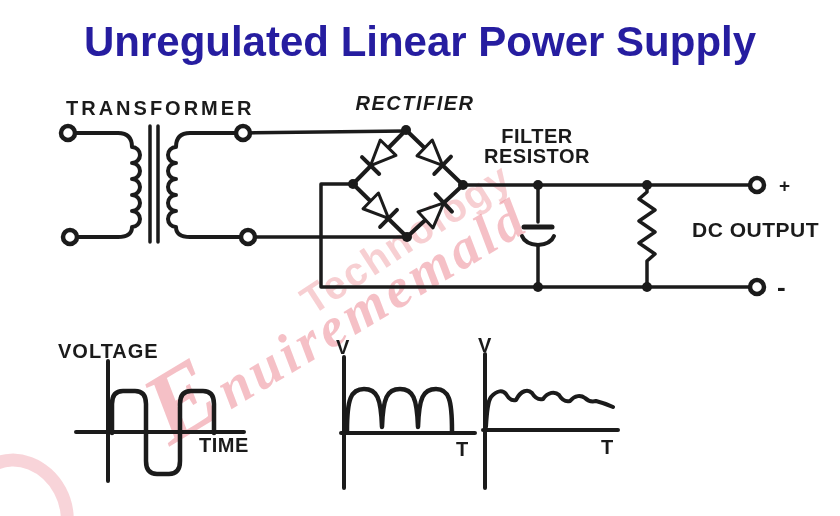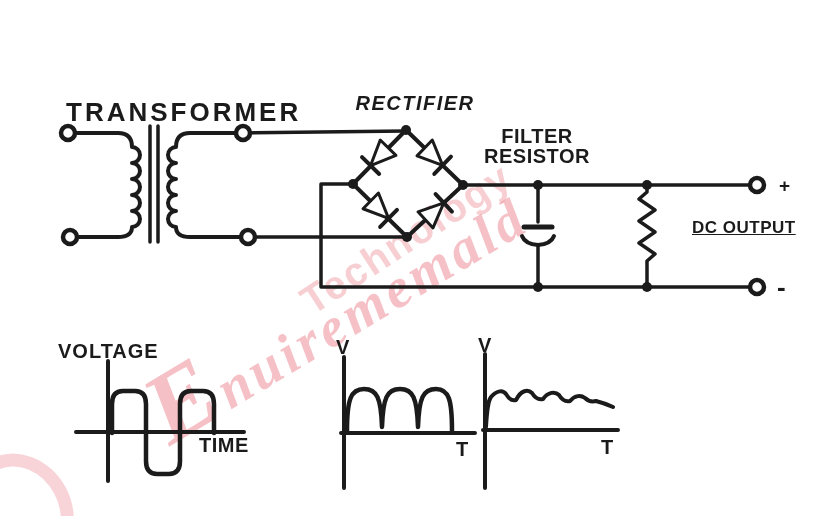--- a/index.html
+++ b/index.html
@@ -39,20 +39,21 @@
 </style>
 </head>
 <body>
 
 <div class="stage">
 
   <div class="wm wm1">Technology</div>
   <div class="wm wm2">Enuirememald</div>
   <div class="wm-swoosh"></div>
 
+  <div class="page-title">Unregulated Linear Power Supply</div>
 
   <svg class="circuit" width="840" height="516" viewBox="0 0 840 516" fill="none" stroke="#1b1b1b" stroke-linecap="round" stroke-linejoin="round">
 
     <g>
       <path stroke-width="4" d="M68,133 L118,133 Q132,133 132,147
                a8 8 0 0 1 0 16 a8 8 0 0 1 0 16 a8 8 0 0 1 0 16 a8 8 0 0 1 0 16 a8 8 0 0 1 0 16
                Q132,237 118,237 L70,237"></path>
       <path stroke-width="3.5" d="M150,126 V242 M158,126 V242"></path>
       <path stroke-width="4" d="M243,133 L190,133 Q176,133 176,147
                a8 8 0 0 0 0 16 a8 8 0 0 0 0 16 a8 8 0 0 0 0 16 a8 8 0 0 0 0 16 a8 8 0 0 0 0 16
@@ -136,33 +137,33 @@
     <g>
       <path stroke-width="4" d="M485,354 V488 M483,430 H618"></path>
       <path stroke-width="4" d="M486,427 C487,409 488,401 491,397 C497,390 503,390 506,394
                C509,399 513,401 516,400 C521,390 528,389 532,393
                C535,398 539,400 543,399 C548,392 555,391 559,395
                C562,400 566,402 570,401 C575,395 581,395 585,398
                C588,401 592,402 596,401 Q604,403 613,407"></path>
     </g>
   </svg>
 
-  <div class="label lab-center" style="left:66px;top:97px;width:180px;font-size:26px;letter-spacing:3px;">TRANSFORMER</div>
+  <div class="label lab-center" style="left:66px;top:97px;width:180px;font-size:20px;letter-spacing:3px;">TRANSFORMER</div>
 
   <div class="label lab-center" style="left:348px;top:92px;width:134px;font-size:20px;letter-spacing:1.5px;font-style:italic;">RECTIFIER</div>
 
   <div class="label lab-center" style="left:468px;top:126px;width:138px;font-size:20px;line-height:20px;letter-spacing:0.5px;">
     <div>FILTER</div>
     <div>RESISTOR</div>
   </div>
 
   <div class="label lab-center" style="left:611px;top:126px;width:132px;font-size:20px;line-height:20px;letter-spacing:0.5px;">
   </div>
 
-  <div class="label" style="left:692px;top:218px;font-size:17px;letter-spacing:0.5px;text-decoration:underline;">DC OUTPUT</div>
+  <div class="label" style="left:692px;top:218px;font-size:21px;letter-spacing:0.5px;">DC OUTPUT</div>
 
   <div class="label" style="left:779px;top:175px;font-size:19px;">+</div>
 
   <div class="label" style="left:777px;top:272px;font-size:26px;">-</div>
 
   <div class="label" style="left:58px;top:340px;font-size:20px;letter-spacing:1px;">VOLTAGE</div>
   <div class="label" style="left:199px;top:434px;font-size:20px;letter-spacing:0.5px;">TIME</div>
 
   <div class="label" style="left:336px;top:336px;font-size:20px;">V</div>
   <div class="label" style="left:456px;top:438px;font-size:20px;">T</div>

